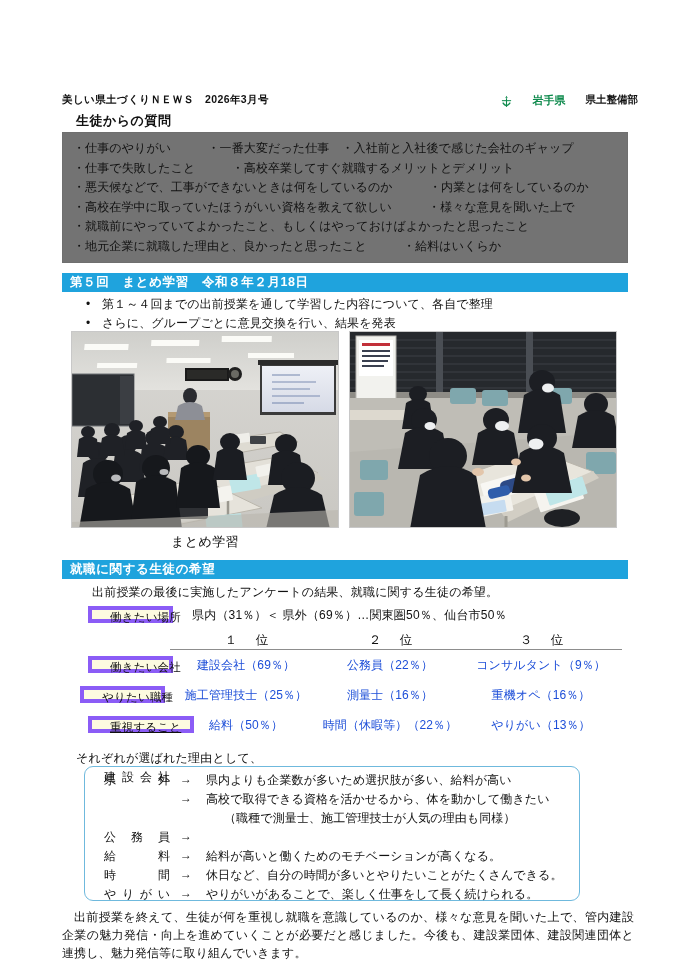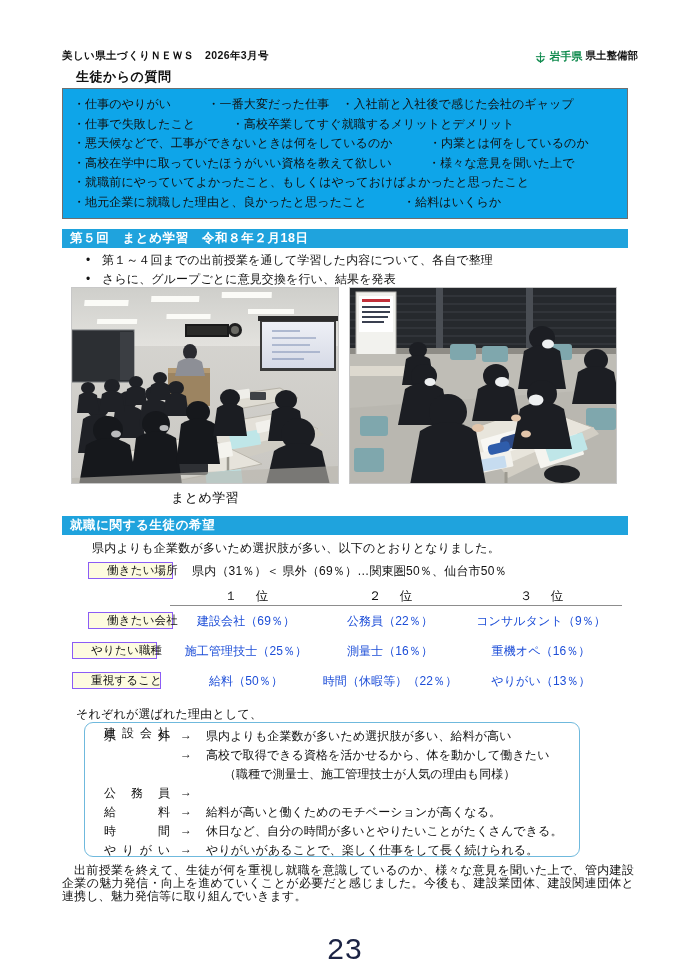--- a/index.html
+++ b/index.html
@@ -14,20 +14,21 @@
     position: relative;
     font-family: "Liberation Sans", "DejaVu Sans", sans-serif;
     color: #111111;
     overflow: hidden;
   }
 
   .page {
     position: absolute;
     inset: 0;
     padding: 0;
+    margin-top: 44px;
   }
 
   
   .doc-header {
     position: absolute;
     left: 62px;
     top: 46px;
     right: 52px;
     height: 20px;
     display: flex;
@@ -37,21 +38,21 @@
   .doc-header-title {
     font-size: 10.5px;
     font-weight: bold;
     letter-spacing: 0.4px;
     white-space: nowrap;
     color: #111;
   }
   .brand {
     display: flex;
     align-items: center;
-    gap: 3px;
+    gap: 20px;
     white-space: nowrap;
   }
   .brand-mark {
     width: 13px;
     height: 13px;
     position: relative;
     flex: 0 0 auto;
   }
   .brand-pref {
     font-size: 11px;
@@ -74,21 +75,21 @@
     color: #111;
     letter-spacing: 0.5px;
   }
 
   
   .gray-box {
     position: absolute;
     left: 62px;
     top: 88px;
     width: 566px;
-    background: #0ea5e9;
+    background: #737373;
     border: 1px solid #6f6f6f;
     padding: 6px 8px 6px 10px;
   }
   .gray-box .q-line {
     font-size: 12px;
     line-height: 19.5px;
     white-space: nowrap;
     color: #111;
     letter-spacing: 0.1px;
   }
@@ -140,21 +141,21 @@
     position: absolute;
     font-size: 12px;
     color: #111;
     white-space: nowrap;
     letter-spacing: 0.2px;
   }
 
   .tag-box {
     position: absolute;
     background: #fdfbe0;
-    border: 1px solid #8b5cf6;
+    border: 4px solid #8b5cf6;
     font-size: 11.5px;
     font-weight: normal;
     color: #111;
     height: 17px;
     line-height: 15px;
     padding: 0 18px;
     text-align: center;
     white-space: nowrap;
     letter-spacing: 0.2px;
   }
@@ -215,21 +216,21 @@
     letter-spacing: 0.1px;
   }
 
   
   .closing {
     position: absolute;
     left: 62px;
     top: 864px;
     width: 572px;
     font-size: 12px;
-    line-height: 13px;
+    line-height: 18px;
     color: #111;
     text-indent: 12px;
     letter-spacing: 0.1px;
     text-align: justify;
   }
 
   
   .page-number {
     position: absolute;
     left: 0;
@@ -524,44 +525,44 @@
 
         <ellipse cx="212" cy="186" rx="18" ry="9" fill="#1e2024"></ellipse>
       </svg>
     </div>
   </div>
 
   <div class="caption" style="left:71px; top:489px; width:268px;">まとめ学習</div>
 
   <div class="blue-band" style="top:516px;">就職に関する生徒の希望</div>
 
-  <div class="body-line" style="left:92px; top:540px;">県内よりも企業数が多いため選択肢が多い、以下のとおりとなりました。</div>
+  <div class="body-line" style="left:92px; top:540px;">出前授業の最後に実施したアンケートの結果、就職に関する生徒の希望。</div>
 
   <div class="tag-box" style="left:88px; top:562px; width:85px;">働きたい場所</div>
   <div class="body-line" style="left:192px; top:563px;">県内（31％）＜ 県外（69％）…関東圏50％、仙台市50％</div>
 
   <div class="rank-head" style="left:178px; top:588px; width:140px;">１　位</div>
   <div class="rank-head" style="left:322px; top:588px; width:140px;">２　位</div>
   <div class="rank-head" style="left:468px; top:588px; width:150px;">３　位</div>
 
   <div class="rank-rule" style="left:170px; top:605px; width:152px;"></div>
   <div class="rank-rule" style="left:314px; top:605px; width:152px;"></div>
   <div class="rank-rule" style="left:460px; top:605px; width:162px;"></div>
 
   <div class="tag-box" style="left:88px; top:612px; width:85px;">働きたい会社</div>
   <div class="rank-cell" style="left:170px; top:613px; width:152px;">建設会社（69％）</div>
   <div class="rank-cell" style="left:314px; top:613px; width:152px;">公務員（22％）</div>
   <div class="rank-cell" style="left:460px; top:613px; width:162px;">コンサルタント（9％）</div>
 
-  <div class="tag-box" style="left:72px; top:642px; width:85px;">やりたい職種</div>
+  <div class="tag-box" style="left:80px; top:642px; width:85px;">やりたい職種</div>
   <div class="rank-cell" style="left:170px; top:643px; width:152px;">施工管理技士（25％）</div>
   <div class="rank-cell" style="left:314px; top:643px; width:152px;">測量士（16％）</div>
   <div class="rank-cell" style="left:460px; top:643px; width:162px;">重機オペ（16％）</div>
 
-  <div class="tag-box" style="left:72px; top:672px; width:89px;">重視すること</div>
+  <div class="tag-box" style="left:88px; top:672px; width:106px;text-decoration:underline;">重視すること</div>
   <div class="rank-cell" style="left:170px; top:673px; width:152px;">給料（50％）</div>
   <div class="rank-cell" style="left:314px; top:673px; width:152px;">時間（休暇等）（22％）</div>
   <div class="rank-cell" style="left:460px; top:673px; width:162px;">やりがい（13％）</div>
 
   <div class="body-line" style="left:76px; top:706px;">それぞれが選ばれた理由として、</div>
 
   <div class="reason-box"></div>
 
   <div class="reason-key" style="left:104px; top:728px;">県　外</div>
   <div class="reason-arrow" style="left:180px; top:728px;">→</div>

